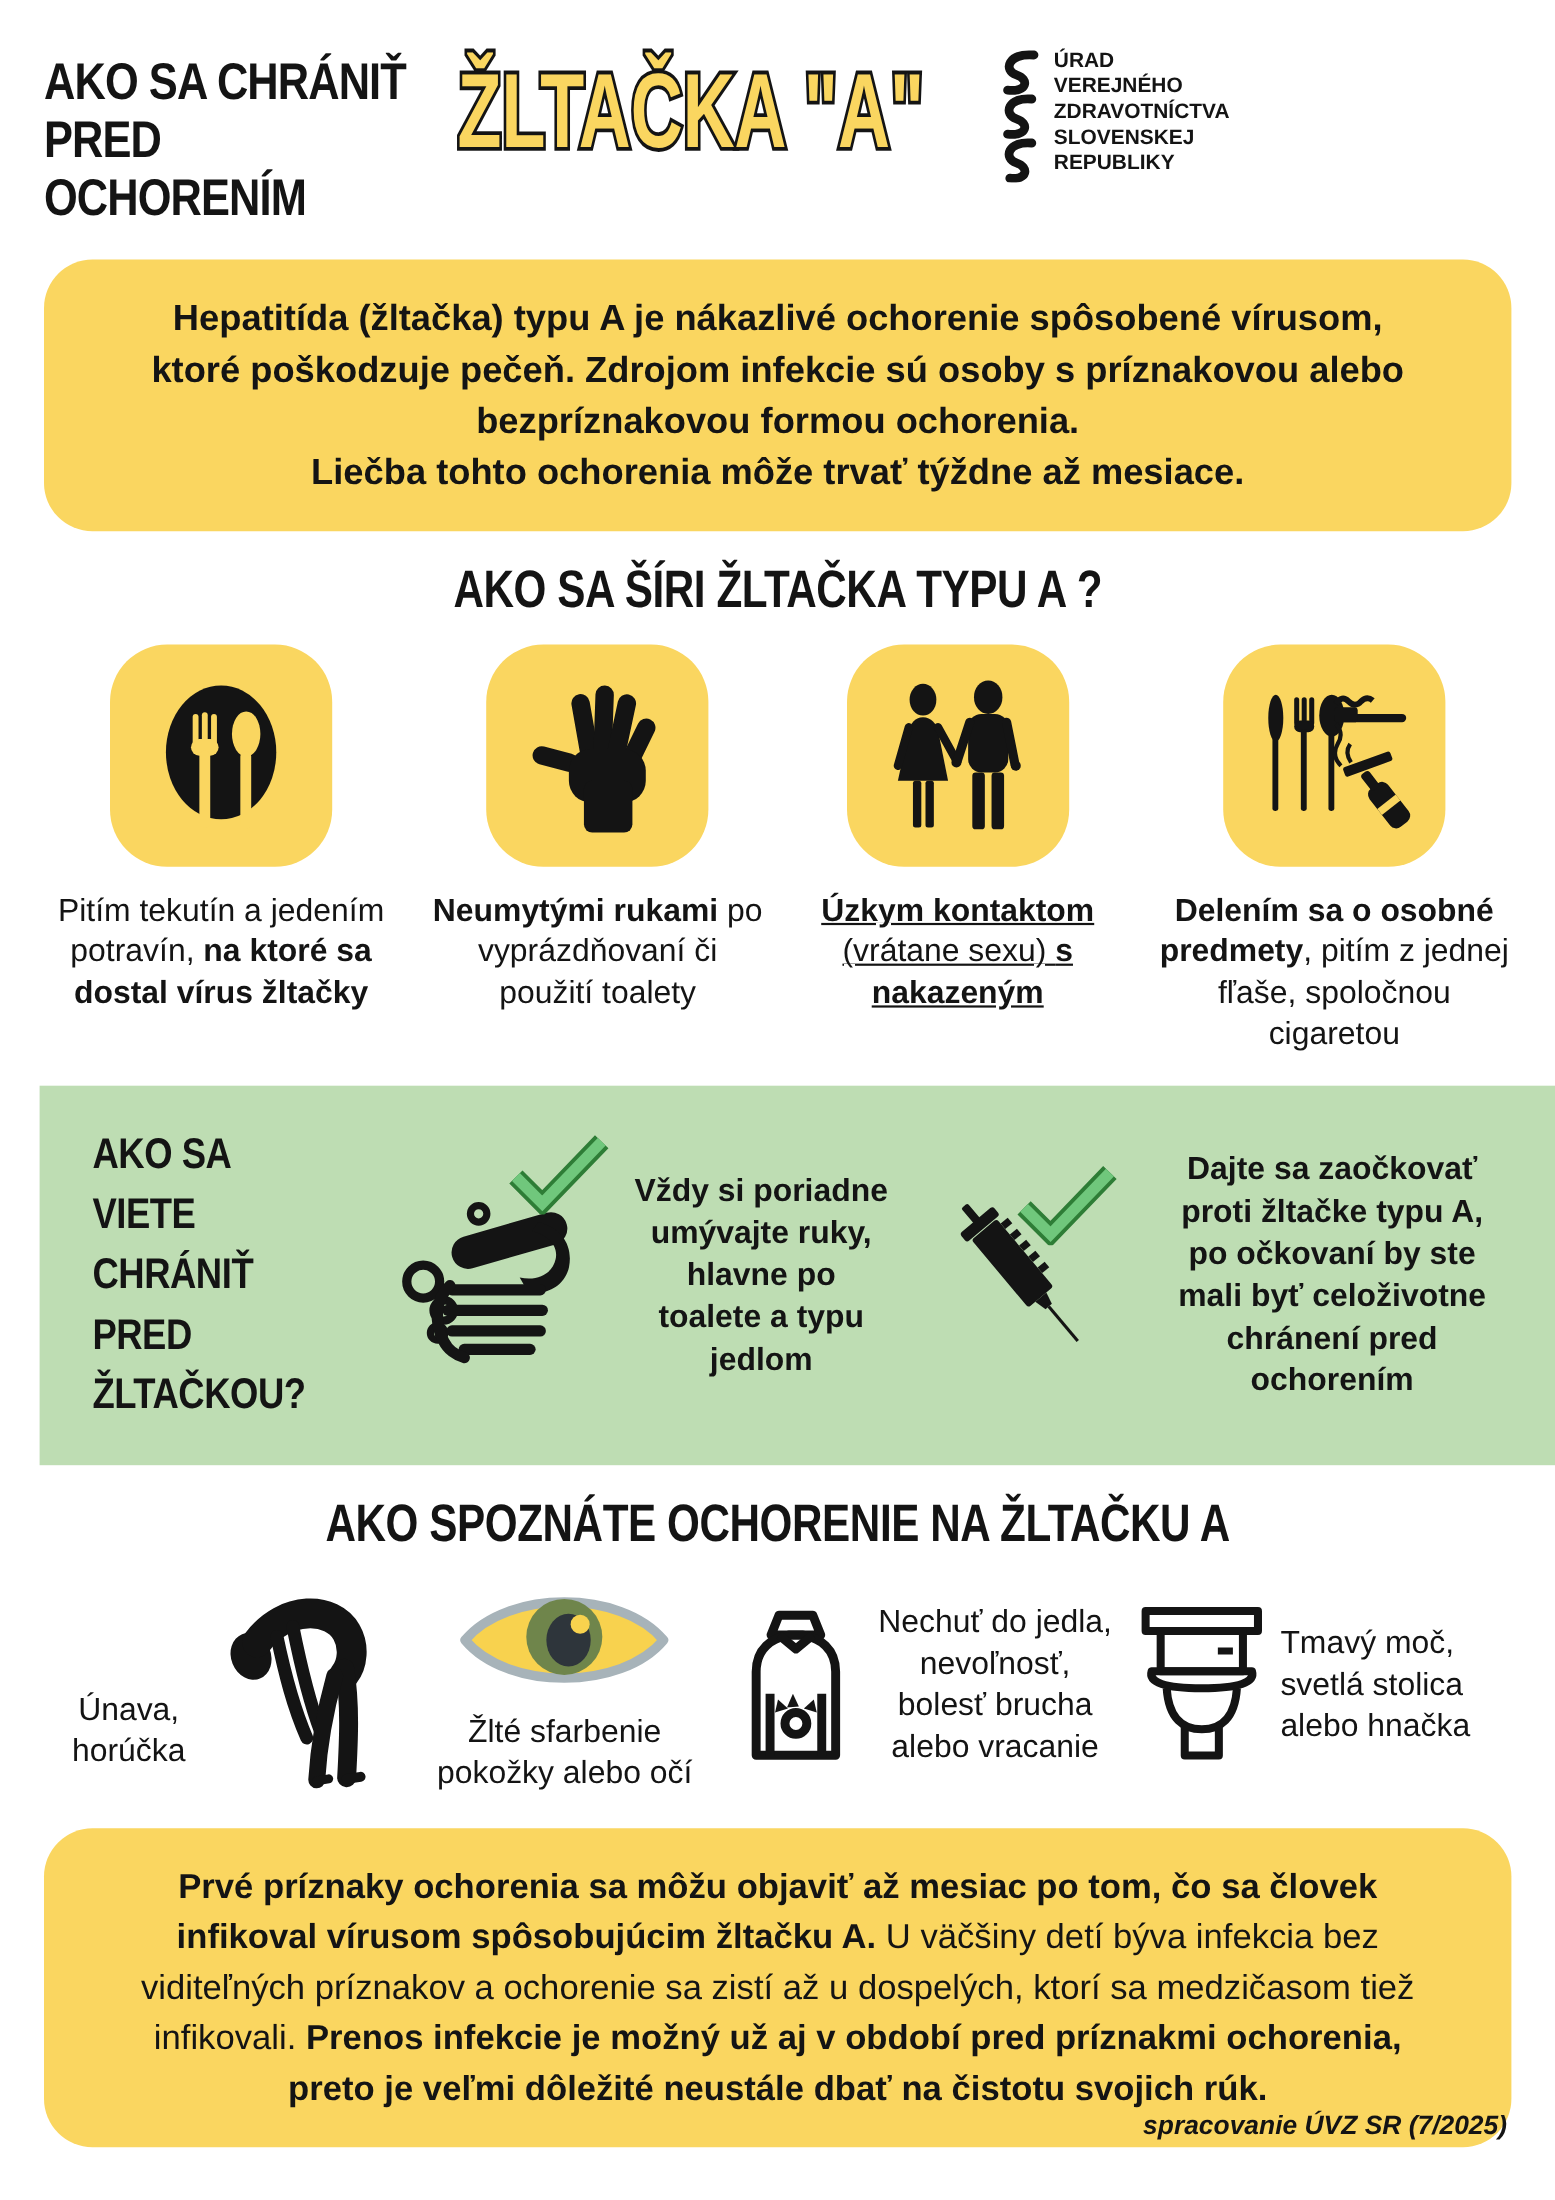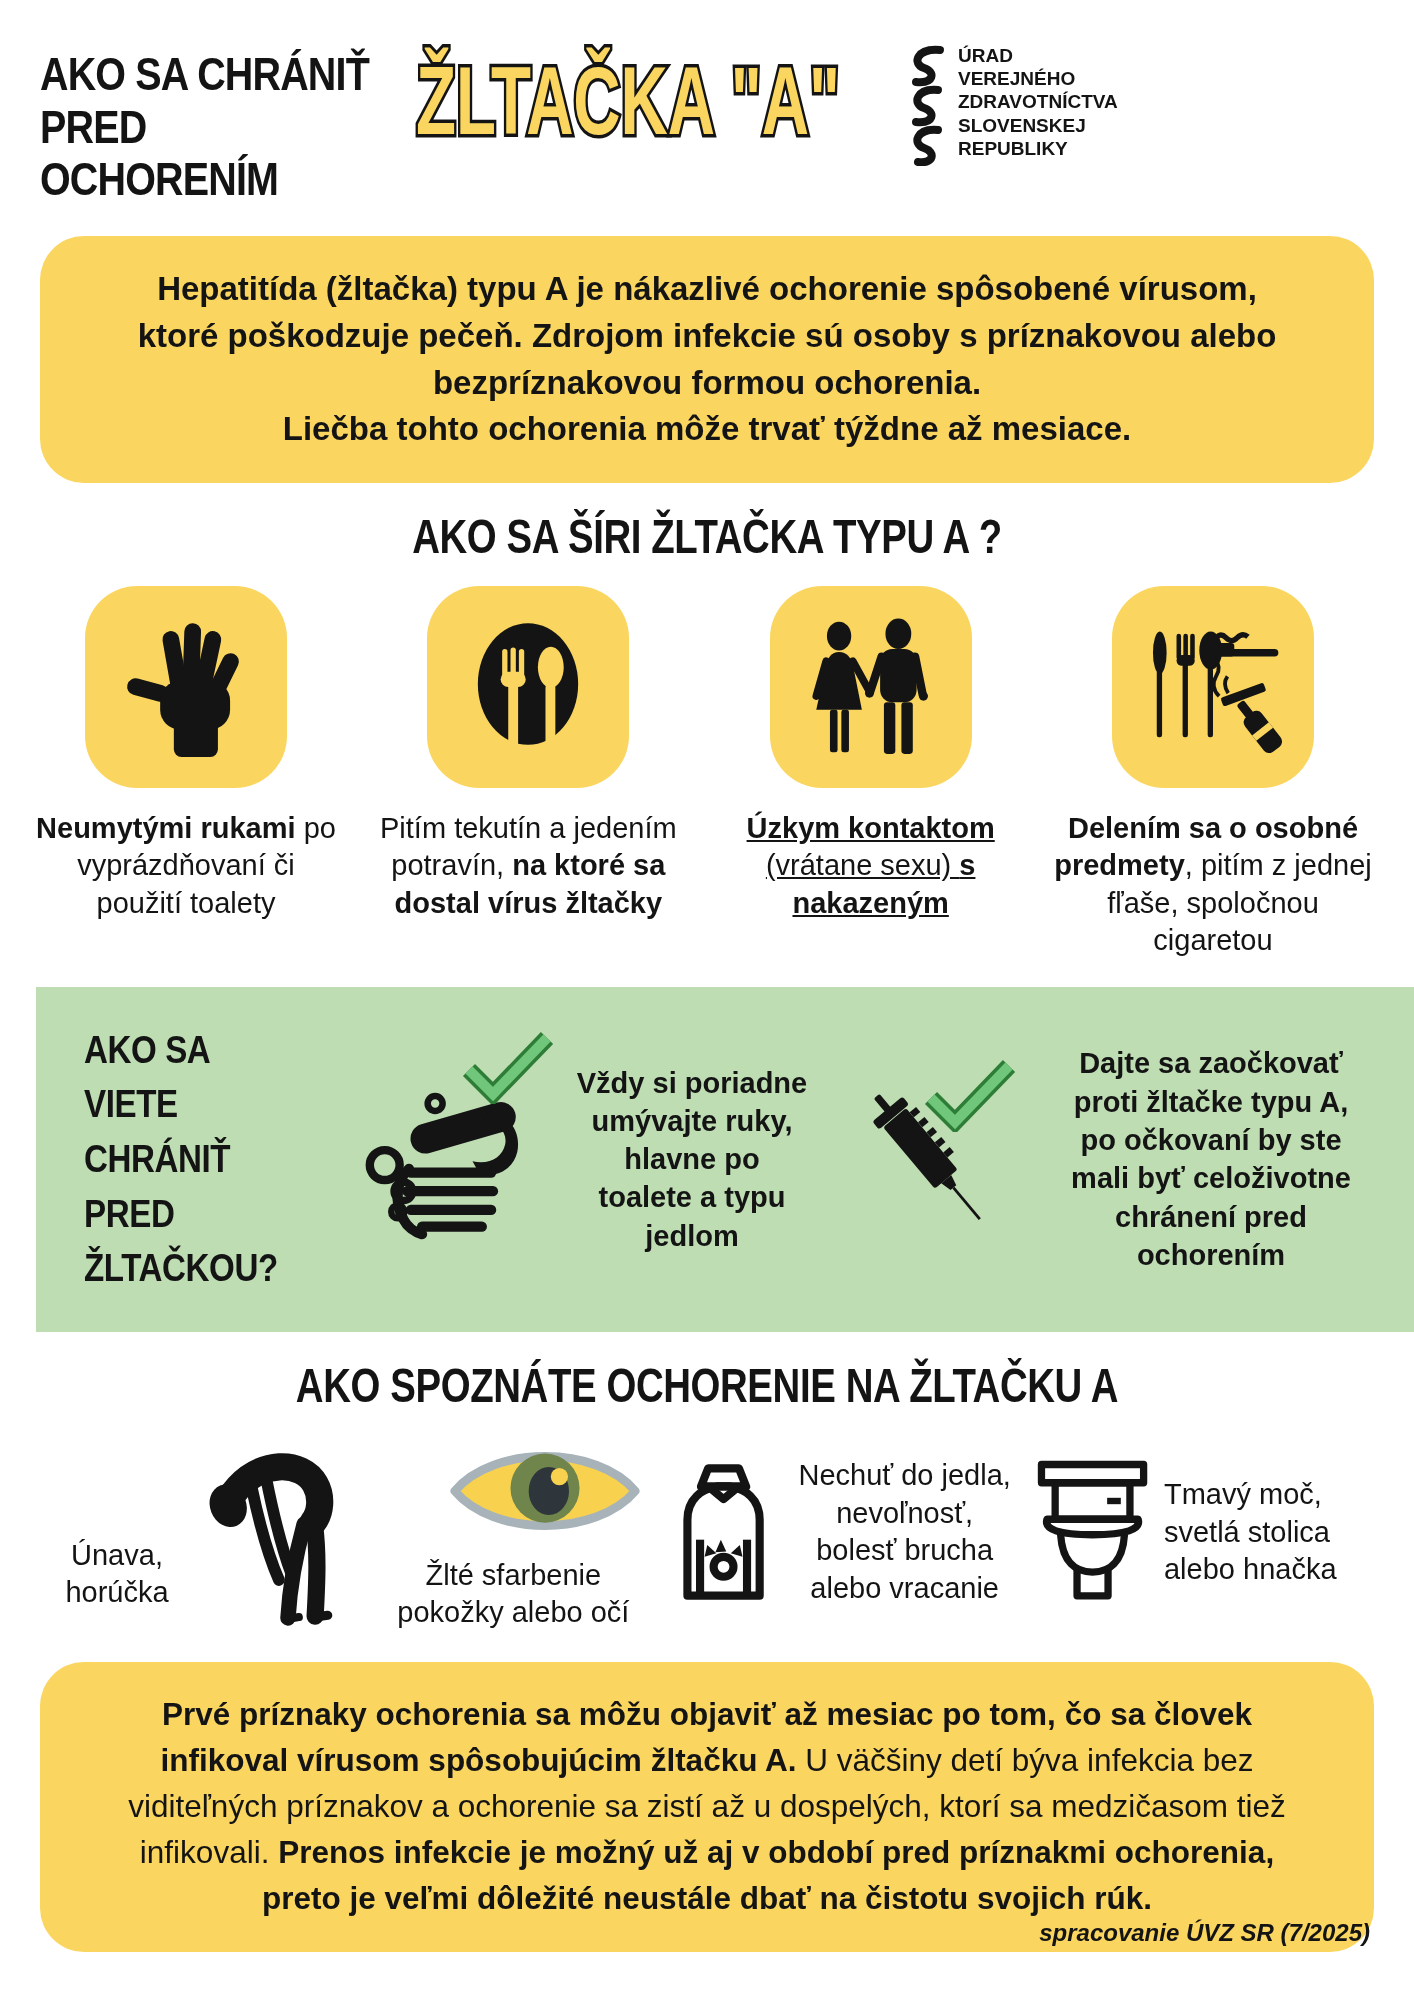--- a/index.html
+++ b/index.html
@@ -60,21 +60,21 @@
   .tip-icon{position:relative;flex:0 0 auto;}
   .tip-check{position:absolute;}
   .tip-check.wash{top:-42px;right:-34px;}
   .tip-check.vax{top:-16px;right:-14px;}
   .tip-text{font-size:29px;font-weight:700;line-height:1.32;text-align:center;}
   .tip-text.t1{width:235px;}
   .tip-text.t2{width:310px;}
   
   .sym-row{display:flex;align-items:center;justify-content:space-between;padding:0 42px;margin-top:20px;}
   .sym{display:flex;align-items:center;}
-  .sym-col{flex-direction:column;align-items:flex-end;}
+  .sym-col{flex-direction:column;}
   .sym-text{font-size:29px;line-height:1.3;text-align:center;}
   .sym-text.s1{width:150px;margin-top:84px;}
   .sym-text.s2{width:256px;margin-top:8px;}
   .sym-text.s3{width:220px;margin-left:10px;}
   .sym-text.s4{width:208px;margin-left:14px;text-align:left;}
   
   .credit{
     position:absolute;top:1919px;right:44px;font-size:24px;font-style:italic;font-weight:600;
   }
   svg{display:block;}
@@ -105,52 +105,52 @@
 </div>
 
 <div class="ybox">
   <div class="intro-text">Hepatitída (žltačka) typu A je nákazlivé ochorenie spôsobené vírusom, ktoré poškodzuje pečeň.  Zdrojom infekcie sú osoby s príznakovou alebo bezpríznakovou formou ochorenia.</div>
   <div class="intro-text">Liečba tohto ochorenia môže trvať týždne až mesiace.</div>
 </div>
 
 <div class="section-title">AKO SA ŠÍRI ŽLTAČKA TYPU A ?</div>
 
 <div class="spread">
+
+  <div class="spread-col c2">
+    <div class="tile">
+      <svg width="152" height="152" viewBox="0 0 200 200">
+        <ellipse cx="100" cy="96" rx="66" ry="80" fill="#141414"></ellipse>
+        <g style="fill:var(--yellow,#FAD660);">
+          <rect x="66" y="50" width="7" height="38" rx="3.5"></rect>
+          <rect x="77" y="48" width="7" height="40" rx="3.5"></rect>
+          <rect x="88" y="50" width="7" height="38" rx="3.5"></rect>
+          <rect x="64" y="80" width="33" height="20" rx="10"></rect>
+          <rect x="74" y="94" width="13" height="92" rx="6"></rect>
+          <ellipse cx="130" cy="74" rx="17" ry="27"></ellipse>
+          <rect x="123" y="95" width="13" height="92" rx="6"></rect>
+        </g>
+      </svg>
+    </div>
+    <div class="spread-text"><span>Pitím tekutín a jedením potravín, </span><b>na ktoré sa dostal vírus žltačky</b></div>
+  </div>
 
   <div class="spread-col c1">
     <div class="tile">
       <svg width="152" height="152" viewBox="0 0 200 200" fill="#141414">
         <rect x="-28" y="-11" width="56" height="22" rx="11" transform="translate(50,104) rotate(15)"></rect>
         <rect x="-11" y="-34" width="22" height="84" rx="11" transform="translate(84,60) rotate(-10)"></rect>
         <rect x="-11" y="-34" width="22" height="92" rx="11" transform="translate(108,50) rotate(2)"></rect>
         <rect x="-11" y="-32" width="22" height="84" rx="11" transform="translate(131,58) rotate(12)"></rect>
         <rect x="-11" y="-26" width="22" height="66" rx="11" transform="translate(152,80) rotate(26)"></rect>
         <rect x="66" y="92" width="92" height="64" rx="26"></rect>
         <rect x="84" y="130" width="58" height="62" rx="10"></rect>
       </svg>
     </div>
     <div class="spread-text"><b>Neumytými rukami</b><span> po vyprázdňovaní či použití toalety</span></div>
-  </div>
-
-  <div class="spread-col c2">
-    <div class="tile">
-      <svg width="152" height="152" viewBox="0 0 200 200">
-        <ellipse cx="100" cy="96" rx="66" ry="80" fill="#141414"></ellipse>
-        <g style="fill:var(--yellow,#FAD660);">
-          <rect x="66" y="50" width="7" height="38" rx="3.5"></rect>
-          <rect x="77" y="48" width="7" height="40" rx="3.5"></rect>
-          <rect x="88" y="50" width="7" height="38" rx="3.5"></rect>
-          <rect x="64" y="80" width="33" height="20" rx="10"></rect>
-          <rect x="74" y="94" width="13" height="92" rx="6"></rect>
-          <ellipse cx="130" cy="74" rx="17" ry="27"></ellipse>
-          <rect x="123" y="95" width="13" height="92" rx="6"></rect>
-        </g>
-      </svg>
-    </div>
-    <div class="spread-text"><span>Pitím tekutín a jedením potravín, </span><b>na ktoré sa dostal vírus žltačky</b></div>
   </div>
 
   <div class="spread-col c3">
     <div class="tile">
       <svg width="152" height="152" viewBox="0 0 200 200">
         <g fill="#141414">
           <ellipse cx="58" cy="33" rx="16" ry="19"></ellipse>
           <path d="M58,54 C48,54 43,62 41,70 L28,130 L88,130 L76,70 C74,62 68,54 58,54 Z"></path>
           <rect x="46" y="130" width="10" height="56" rx="3"></rect>
           <rect x="61" y="130" width="10" height="56" rx="3"></rect>

